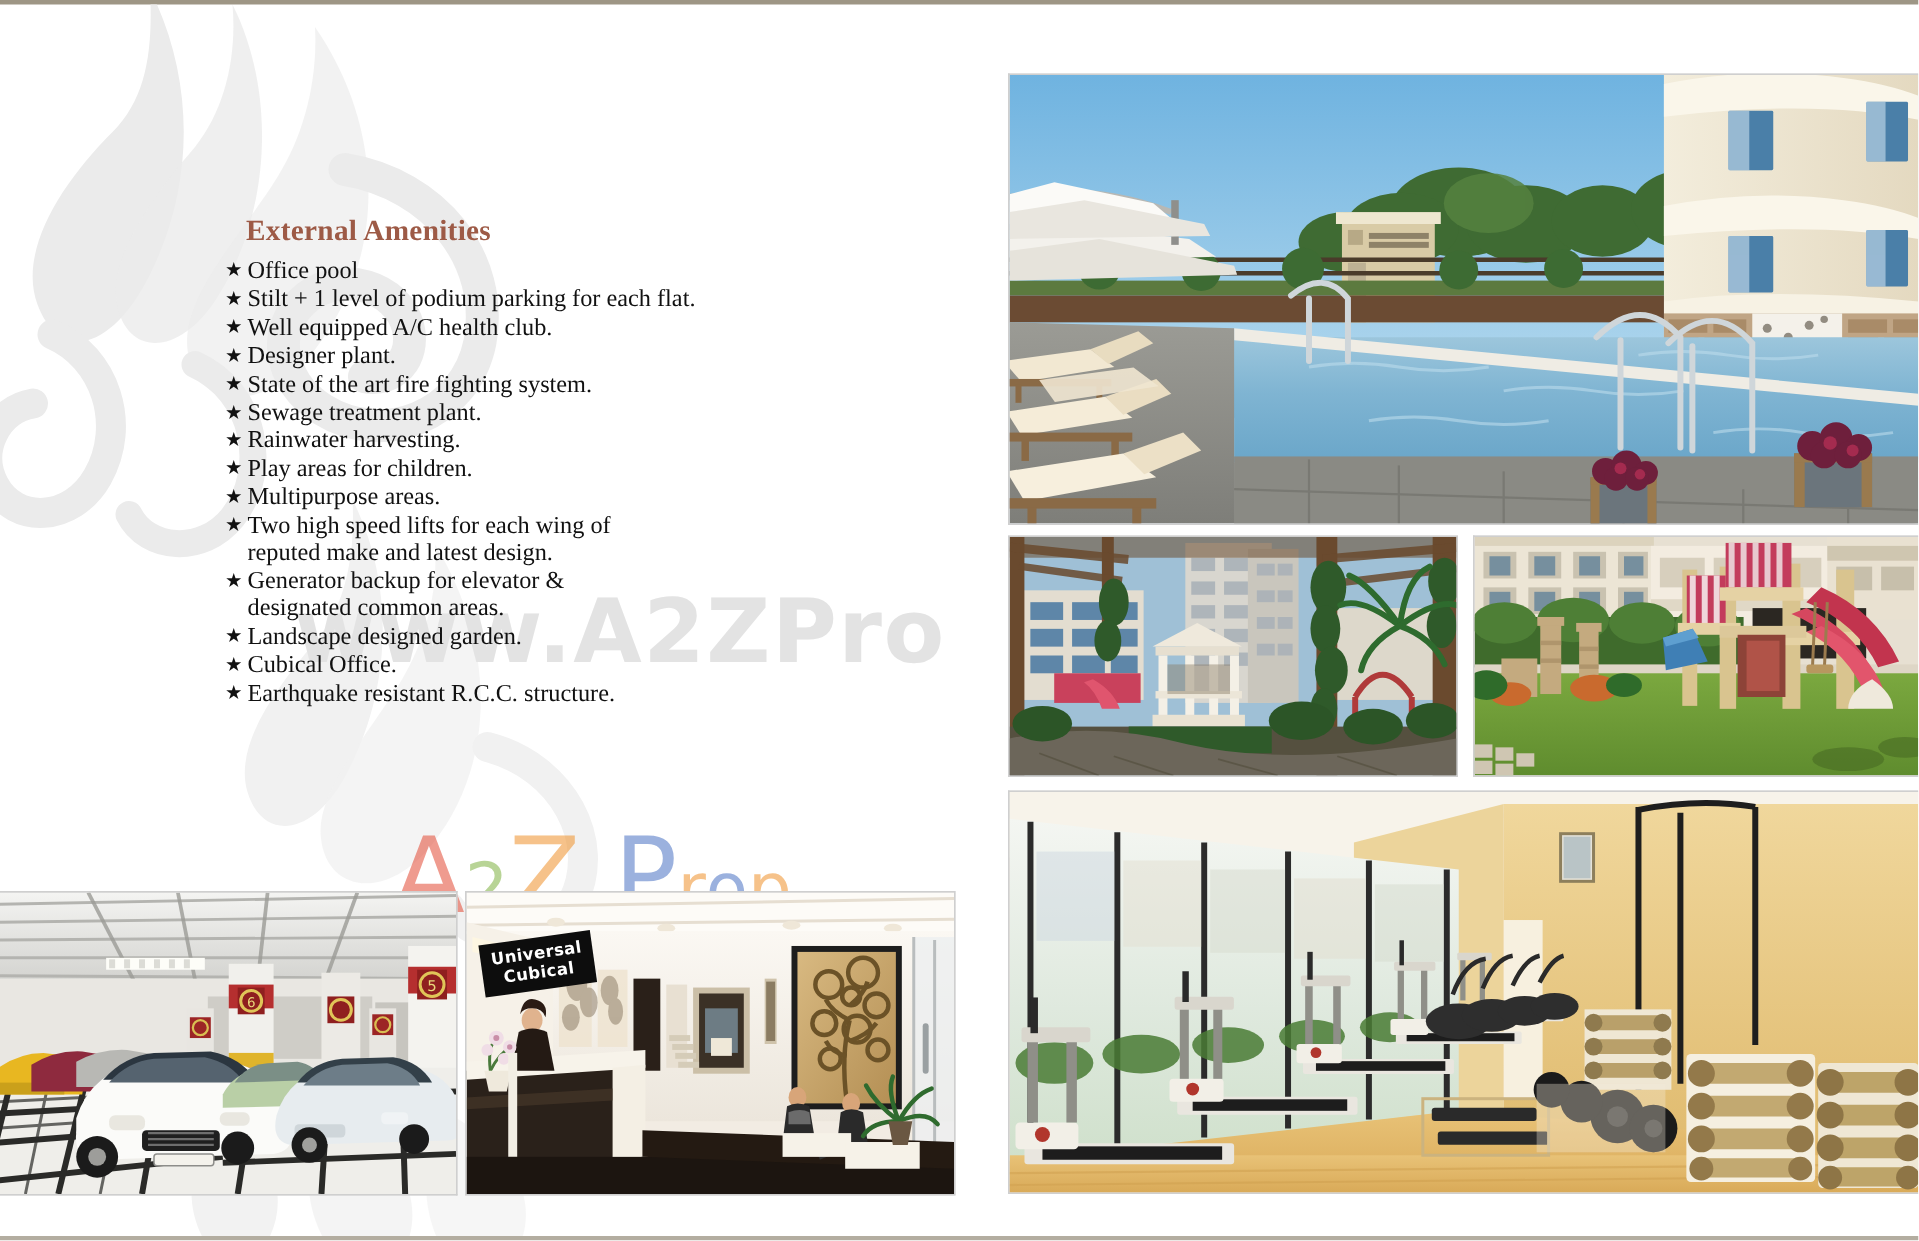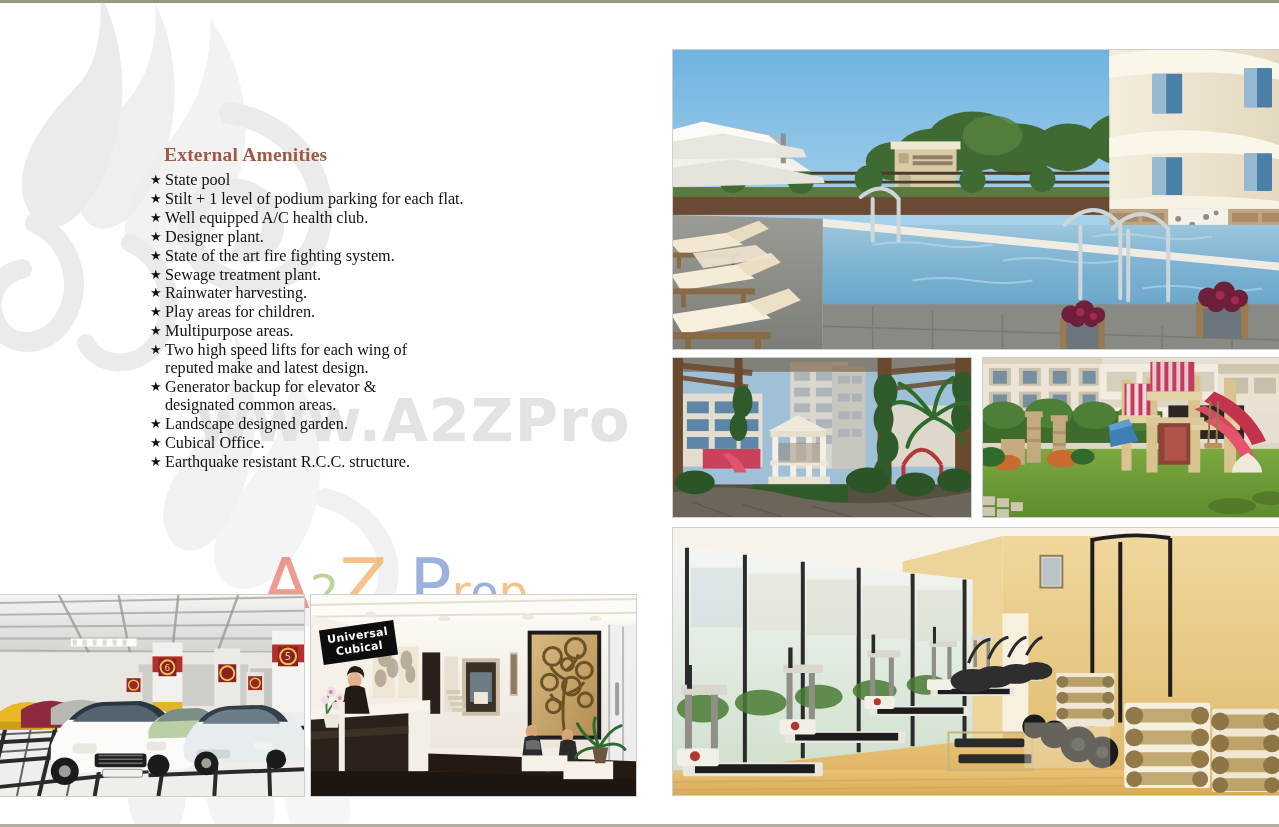--- a/index.html
+++ b/index.html
@@ -174,21 +174,21 @@
 
   <div class="wm-gray">www.A2ZPro</div>
 
   <div class="wm-color">
     <span style="color:#e34a35">A</span><span class="sm" style="color:#7fb241">2</span><span style="color:#f0922b">Z</span><span>&nbsp;</span><span style="color:#4a72c4">P</span><span class="sm" style="color:#f0922b">r</span><span class="sm" style="color:#4a72c4">o</span><span class="sm" style="color:#f0922b">p</span>
   </div>
 
   <div class="amenities">
     <div class="amen-title">External Amenities</div>
     <ul class="amen-list">
-      <li><span class="bullet">★</span><span>State pool</span></li>
+      <li><span class="bullet">★</span><span>Office pool</span></li>
       <li><span class="bullet">★</span><span>Stilt + 1 level of podium parking for each flat.</span></li>
       <li><span class="bullet">★</span><span>Well equipped A/C health club.</span></li>
       <li><span class="bullet">★</span><span>Designer plant.</span></li>
       <li><span class="bullet">★</span><span>State of the art fire fighting system.</span></li>
       <li><span class="bullet">★</span><span>Sewage treatment plant.</span></li>
       <li><span class="bullet">★</span><span>Rainwater harvesting.</span></li>
       <li><span class="bullet">★</span><span>Play areas for children.</span></li>
       <li><span class="bullet">★</span><span>Multipurpose areas.</span></li>
       <li><span class="bullet">★</span><span>Two high speed lifts for each wing of
 reputed make and latest design.</span></li>

